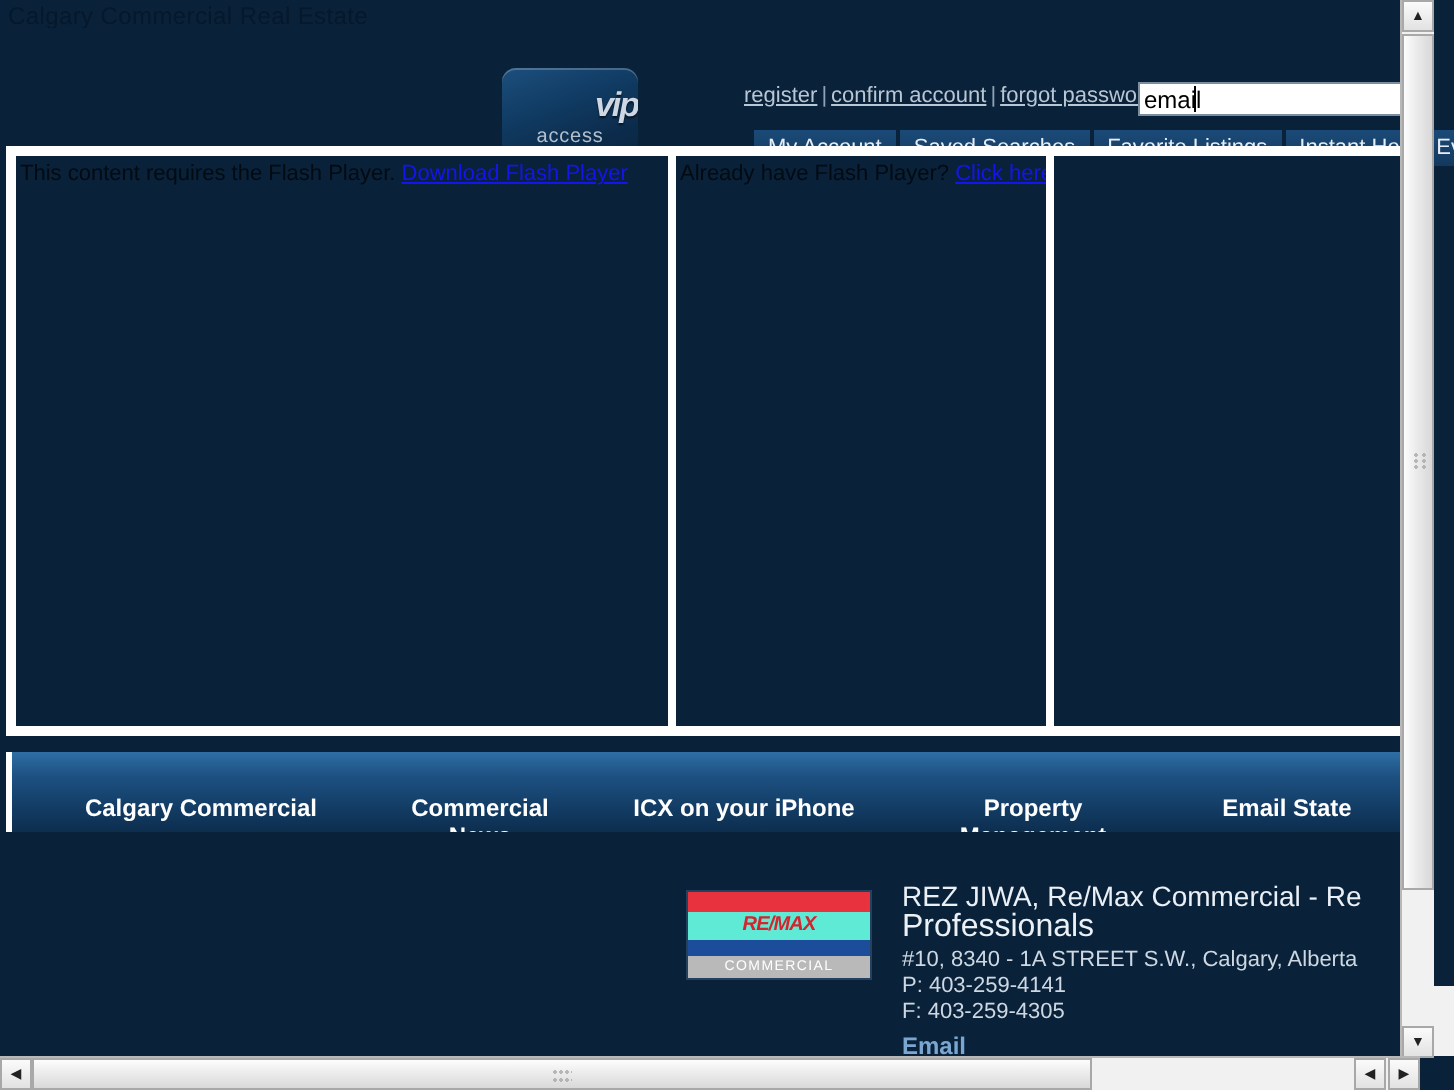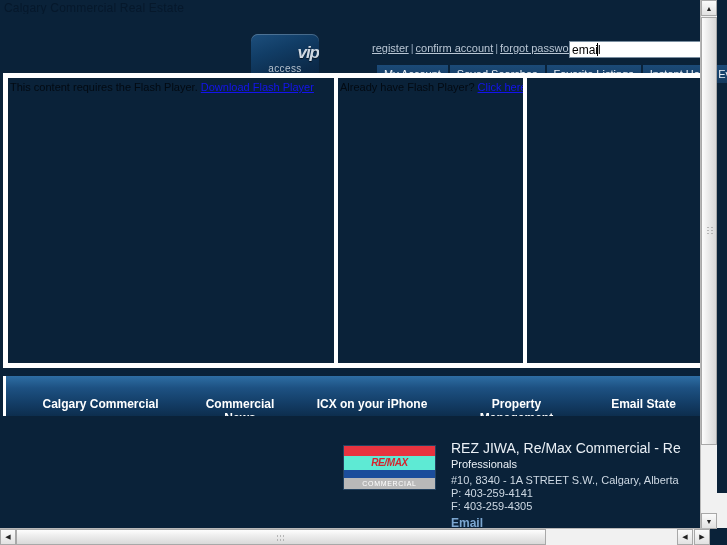--- a/index.html
+++ b/index.html
@@ -213,21 +213,21 @@
     margin-top: 12px;
   }
   .agency-name {
     font-size: 14px;
     color: #eaf0f6;
     line-height: 16px;
     white-space: nowrap;
     overflow: hidden;
   }
   .agency-name2 {
-    font-size: 11px;
+    font-size: 16px;
     color: #eaf0f6;
     line-height: 16px;
   }
   .addr, .phone, .fax {
     font-size: 11px;
     color: #cdd8e3;
     line-height: 13px;
     white-space: nowrap;
   }
   .addr { margin-top: 2px; }

